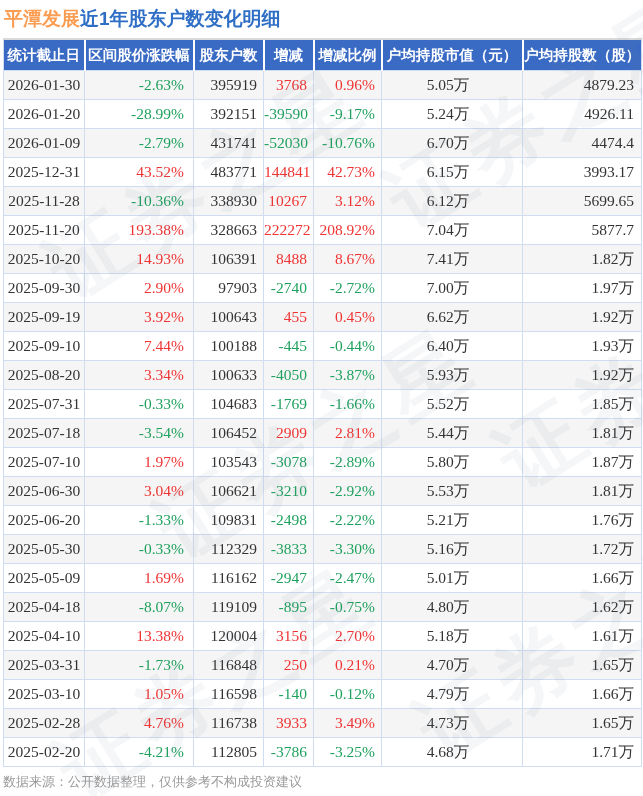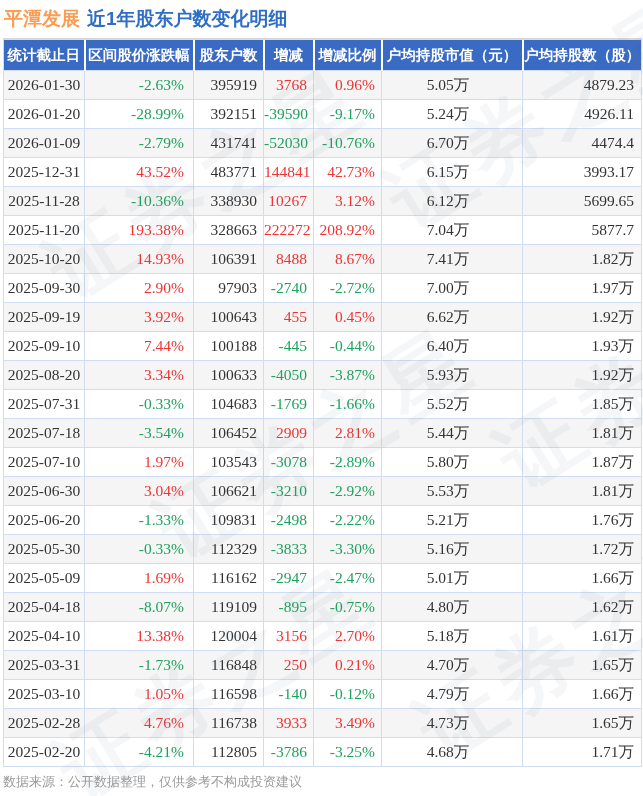--- a/index.html
+++ b/index.html
@@ -34,21 +34,21 @@
     letter-spacing:6px;
     user-select:none;
   }
 
   
   .title{
     position:absolute;left:4px;top:6px;
     font-size:19px;font-weight:bold;z-index:2;
   }
   .title .stock{color:var(--title-stock);}
-  .title .rest{color:var(--title-rest);margin-left:7px;}
+  .title .rest{color:var(--title-rest);margin-left:0;}
 
   
   table{
     position:absolute;left:3px;top:38px;z-index:1;
     width:638px;table-layout:fixed;
     border-collapse:collapse;
   }
   thead th{
     background:var(--header-bg);
     color:#ffffff;

